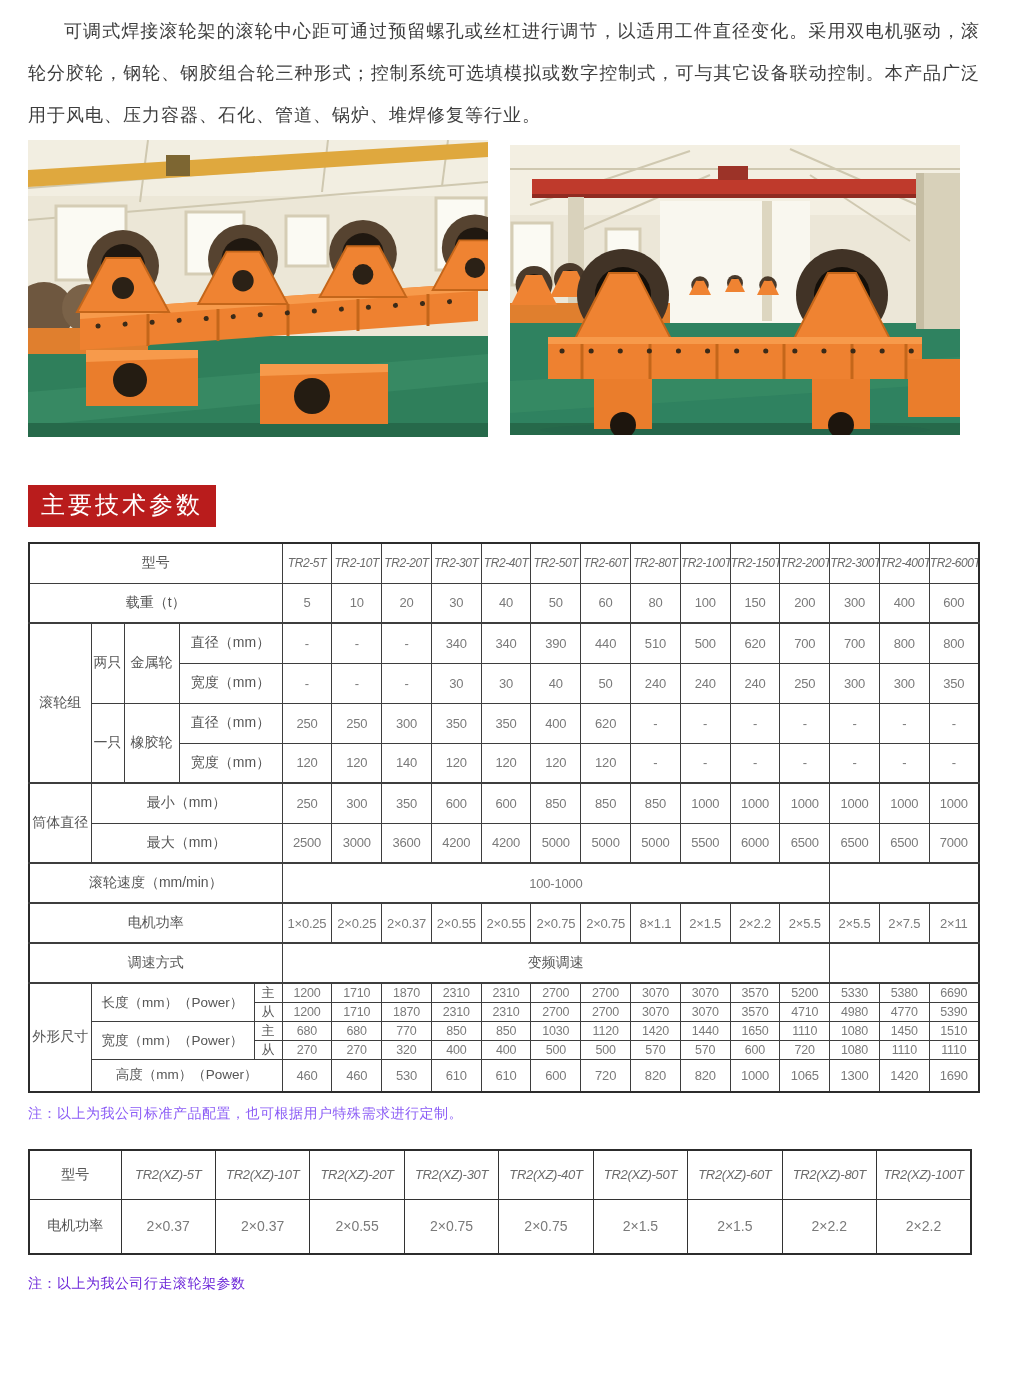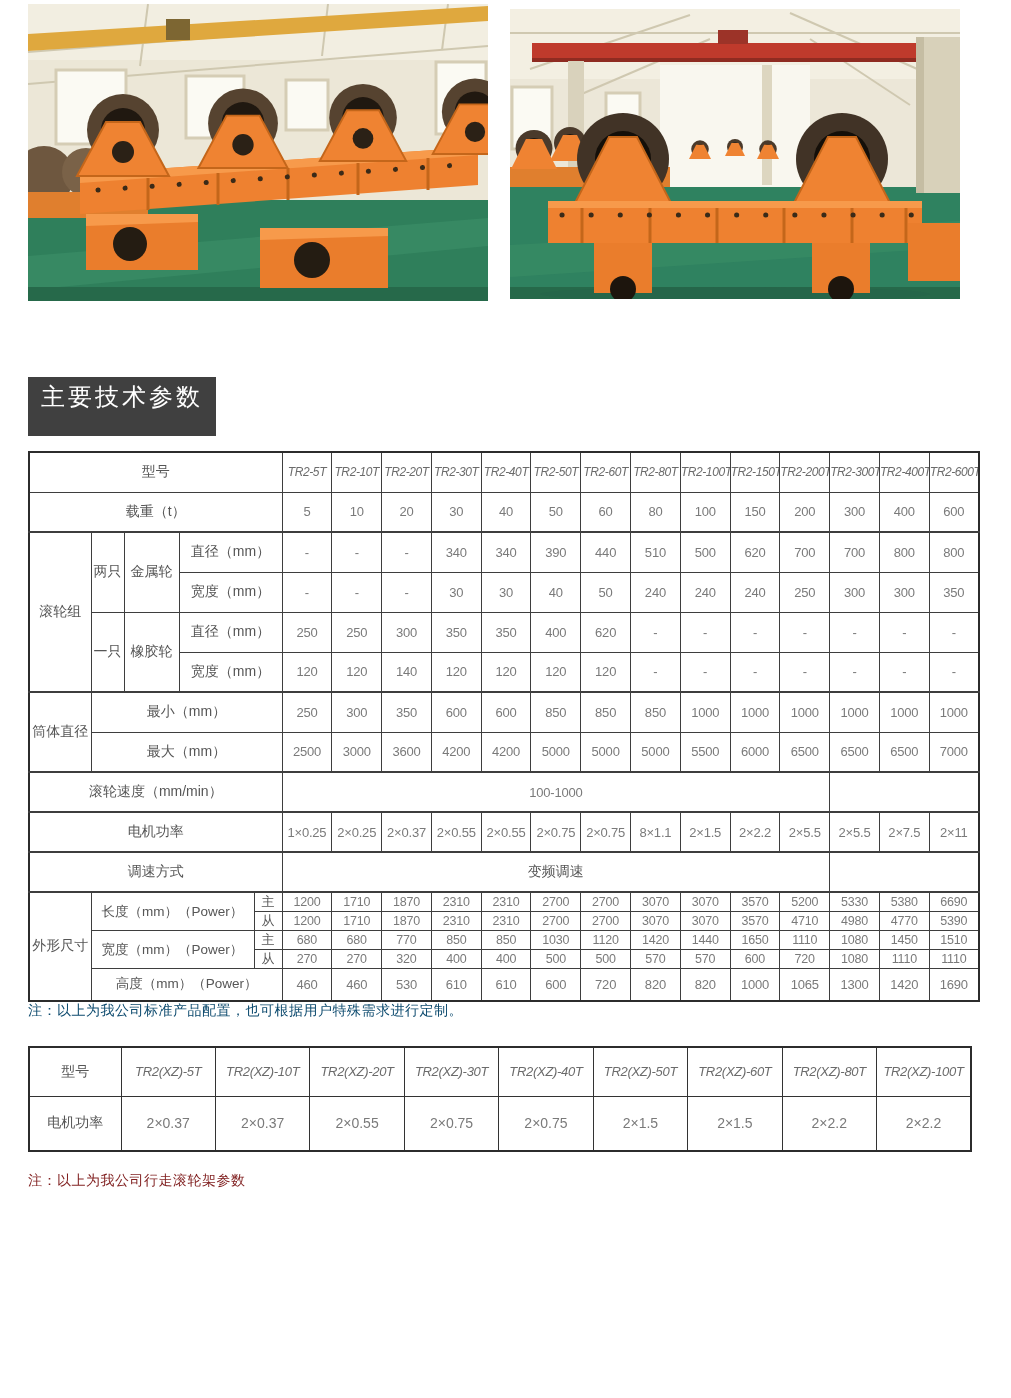--- a/index.html
+++ b/index.html
@@ -15,24 +15,24 @@
     margin-top:10px;
     font-size:18px; line-height:42px; letter-spacing:1px;
     color:#3d3d3d; text-align:justify; text-indent:2em;
   }
 
   .photos { display:flex; gap:22px; margin-top:4px; align-items:flex-start; }
   .photo-frame { display:block; }
   .photo-frame svg { display:block; }
 
   .banner {
-    margin-top:76px; display:inline-block;
-    background:#404040; color:#ffffff;
+    margin-top:48px; display:inline-block;
+    background:#b91c1c; color:#ffffff;
     font-size:24px; letter-spacing:3px;
-    padding:4px 13px 23px 13px;
+    padding:4px 13px 6px 13px;
   }
 
   table { border-collapse:collapse; table-layout:fixed; }
 
   
   .t1 { width:952px; margin-top:15px; border:2px solid #2c2c2c; }
   .t1 td {
     border:1px solid #3e3e3e; text-align:center; vertical-align:middle;
     overflow:hidden; white-space:nowrap; padding:0;
   }
@@ -41,42 +41,43 @@
   .t1 tr.h32 { height:32px; }
   .t1 tr.hb > td { border-bottom-width:2px; }
   .t1 td.bb2 { border-bottom-width:2px; }
   .t1 .lbl { font-size:14px; color:#565656; }
   .t1 .num { font-size:13px; color:#7a7a7a; letter-spacing:-0.2px; }
   .t1 .num.sm { font-size:12.5px; line-height:1;margin-top:32px; }
   .t1 .mdl { font-size:12px; color:#6b6b6b; letter-spacing:-0.4px;font-style:italic; }
   .t1 .ms  { font-size:13px; }
   .t1 .dim { font-size:13.5px; }
 
-  .note { margin-top:0; font-size:14px; color:#0c4a6e; letter-spacing:0.5px; }
+  .note { margin-top:12px; font-size:14px; color:#8b5cf6; letter-spacing:0.5px; }
 
   
   .t2 { width:944px; margin-top:26px; border:2px solid #2c2c2c; }
   .t2 td {
     border:1.5px solid #333333; text-align:center; vertical-align:middle;
     overflow:hidden; white-space:nowrap; padding:0;
   }
   .t2 tr.h50 { height:50px; }
   .t2 tr.h54 { height:54px; }
   .t2 tr.h56 { height:56px; }
   .t2 .lbl  { font-size:14px; color:#565656; }
   .t2 .mdl2 { font-size:13px; color:#6b6b6b; letter-spacing:-0.3px;font-style:italic; }
   .t2 .num2 { font-size:14px; color:#7a7a7a; }
 
-  .note2 { margin-top:20px; font-size:14px; color:#7f1d1d; letter-spacing:0.5px; }
+  .note2 { margin-top:20px; font-size:14px; color:#6d28d9; letter-spacing:0.5px; }
 </style>
 </head>
 <body>
 
 <div class="page">
 
+  <p class="intro">可调式焊接滚轮架的滚轮中心距可通过预留螺孔或丝杠进行调节，以适用工件直径变化。采用双电机驱动，滚轮分胶轮，钢轮、钢胶组合轮三种形式；控制系统可选填模拟或数字控制式，可与其它设备联动控制。本产品广泛用于风电、压力容器、石化、管道、锅炉、堆焊修复等行业。</p>
 
   <div class="photos">
 
     <div class="photo-frame">
       <svg width="460" height="297" viewBox="0 0 460 297">
         <defs>
           <g id="p1h">
             <circle cx="0" cy="-46" r="36" fill="#564330"></circle>
             <circle cx="0" cy="-46" r="22" fill="#201810"></circle>
             <polygon points="-46,0 -17,-54 17,-54 46,0" fill="#ef8332" stroke="#c4661a" stroke-width="2"></polygon>

